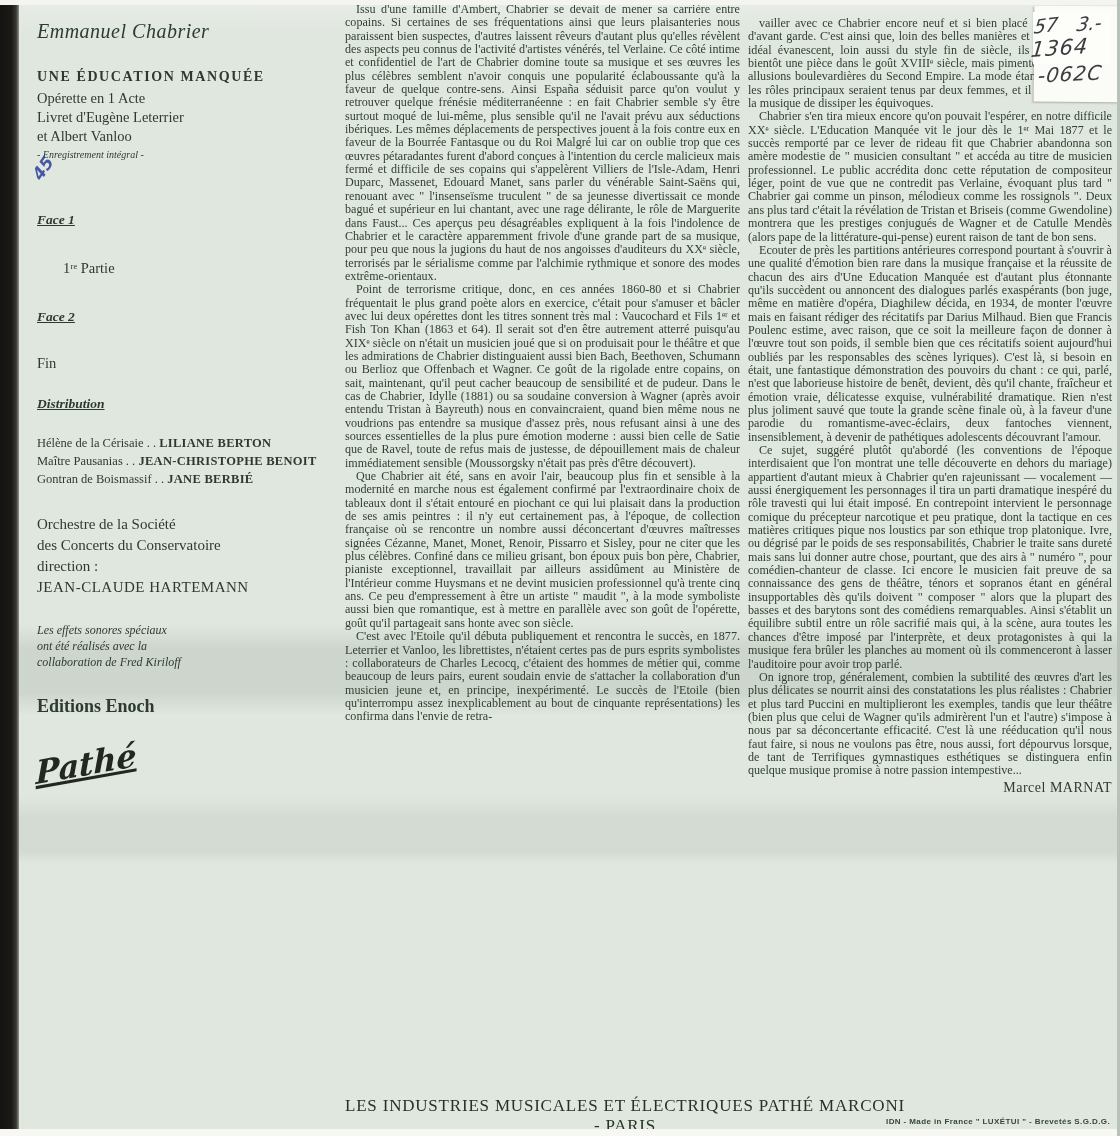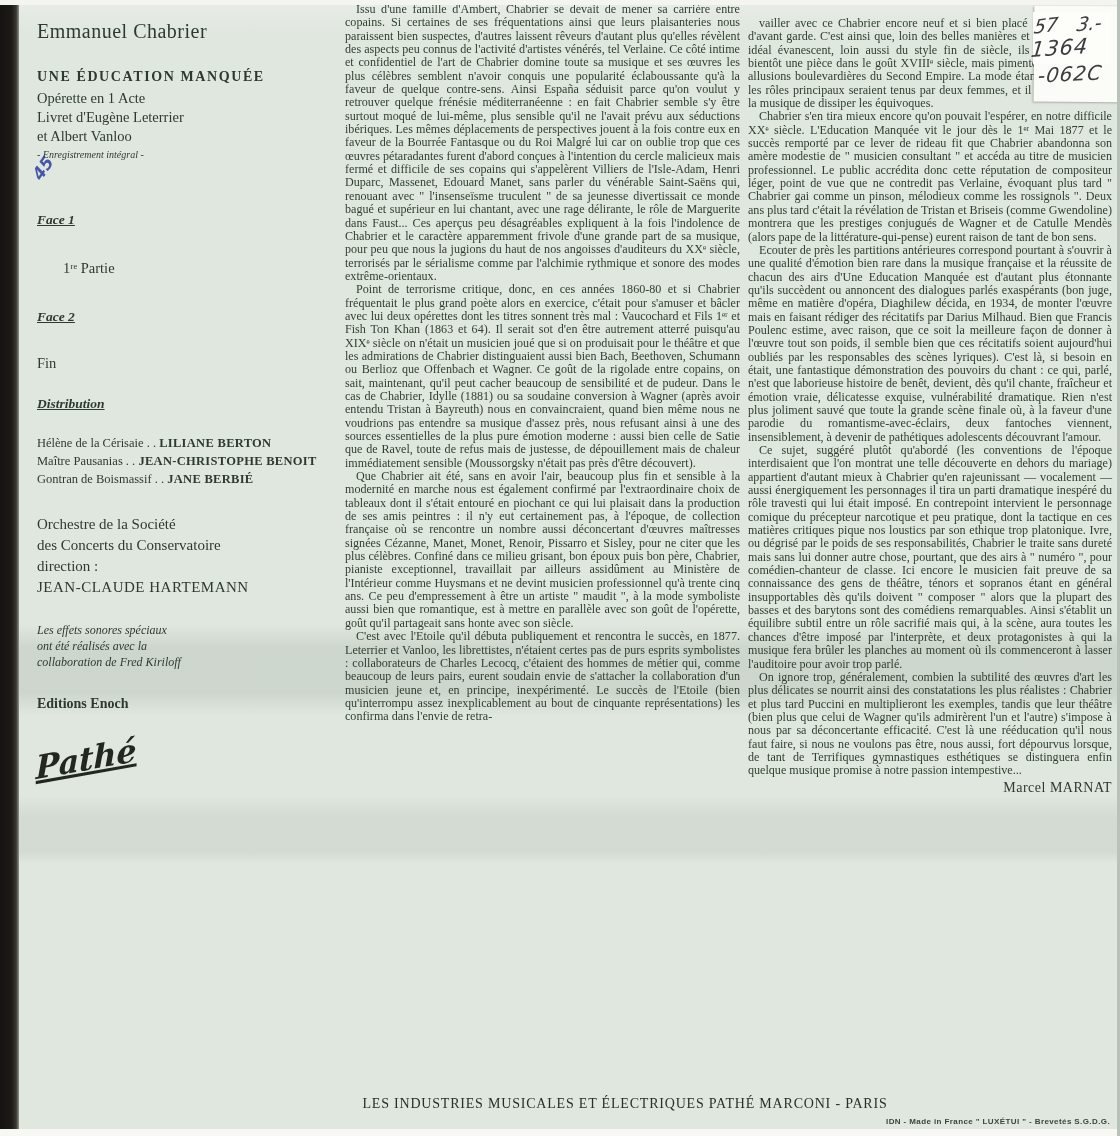--- a/index.html
+++ b/index.html
@@ -20,41 +20,41 @@
   
   .shading { position:absolute; left:0; top:0; width:1120px; height:1136px; pointer-events:none; z-index:1;
     background:
       linear-gradient(180deg, rgba(255,255,255,0.25) 0%, rgba(255,255,255,0) 3%) ,
       linear-gradient(180deg, rgba(0,0,0,0) 55%, rgba(93,110,93,0.14) 57%, rgba(93,110,93,0.14) 61%, rgba(0,0,0,0) 63%),
       linear-gradient(180deg, rgba(0,0,0,0) 70%, rgba(93,110,93,0.10) 72%, rgba(93,110,93,0.10) 75%, rgba(0,0,0,0) 76%);
   }
 
   
   .col-left { position:absolute; left:37px; top:20px; width:300px; z-index:2; }
-  .composer { font-size:20px; letter-spacing:0.5px; margin:0 0 26px 0; font-weight:500; }
+  .composer { font-size:20px; letter-spacing:0.5px; margin:0 0 26px 0; font-weight:500;font-style:italic; }
   .album-title { font-size:14px; font-weight:600; letter-spacing:1.6px; margin:0 0 4px 0; }
   .subtitle-line { font-size:14.5px; line-height:19px; }
   .recording-note { font-size:10px; font-style:italic; margin-top:3px; }
   .blue-mark {
     position:absolute; left:-6px; top:138px; color:#2d3f9e; font-family:"DejaVu Sans",sans-serif;
     font-size:17px; transform:rotate(-55deg) skewX(-12deg); font-weight:bold; opacity:0.85;
   }
   .face-label { font-size:13.5px; font-style:italic; text-decoration:underline; font-weight:600; }
   .face1 { margin-top:52px; }
   .part-line { font-size:14.5px; margin-top:32px;margin-left:26px; }
   .face2 { margin-top:32px; }
   .fin-line { font-size:14.5px; margin-top:30px; }
   .distribution { font-size:13.5px; font-style:italic; text-decoration:underline; font-weight:600; margin-top:24px; }
   .cast { margin-top:22px; }
   .cast-row { font-size:12.5px; line-height:18px; white-space:nowrap; }
   .cast-name { font-weight:600; letter-spacing:0.3px; }
   .orchestra { margin-top:26px; font-size:15px; line-height:21px; }
   .orchestra .caps { letter-spacing:0.5px; }
   .fx-note { margin-top:24px; font-size:12px; font-style:italic; line-height:16px; }
-  .publisher { margin-top:26px; font-size:14px; font-weight:700; }
+  .publisher { margin-top:26px; font-size:18px; font-weight:700; }
   .pathe-logo {
     display:inline-block; margin-top:28px; margin-left:-2px;
     font-family:"DejaVu Serif",serif; font-style:italic; font-weight:bold;
     font-size:32px; color:#22271f; transform:rotate(-10deg) skewX(-10deg);
     text-decoration:underline;
   }
 
   
   .col-mid { position:absolute; left:345px; top:3px; width:395px; z-index:2; }
   .col-right { position:absolute; left:748px; top:17px; width:364px; z-index:2; }
@@ -76,21 +76,21 @@
   }
   .hand { font-family:"DejaVu Sans",sans-serif; color:#3c3d40; font-style:italic; z-index:5; position:absolute; }
   .hw1 { right:62px; top:14px; font-size:19px; transform:rotate(-7deg) skewX(-14deg); }
   .hw-price { right:18px; top:12px; font-size:19px; transform:rotate(-5deg) skewX(-14deg); }
   .hw2 { right:32px; top:36px; font-size:21px; transform:rotate(-4deg) skewX(-10deg); letter-spacing:1px; }
   .hw3 { right:18px; top:62px; font-size:20px; transform:rotate(-3deg) skewX(-10deg); letter-spacing:1px; }
 
   
   .footer-company {
     position:absolute; left:345px; top:1096px; width:560px; text-align:center; z-index:2;
-    font-size:14px; letter-spacing:0.8px; font-weight:500; color:#273225;
+    font-size:17px; letter-spacing:0.8px; font-weight:500; color:#273225;
   }
   .catalog { position:absolute; right:12px; top:1066px; text-align:right; z-index:2;
     font-size:13.5px; font-weight:700; letter-spacing:0.8px; line-height:23px; color:#273225; }
   .fine-print { position:absolute; right:10px; top:1117px; z-index:2;
     font-family:"Liberation Sans",sans-serif; font-size:8px; letter-spacing:0.4px; color:#3a453a; font-weight:700; }
 </style>
 </head>
 <body>
 
 <div class="page">

